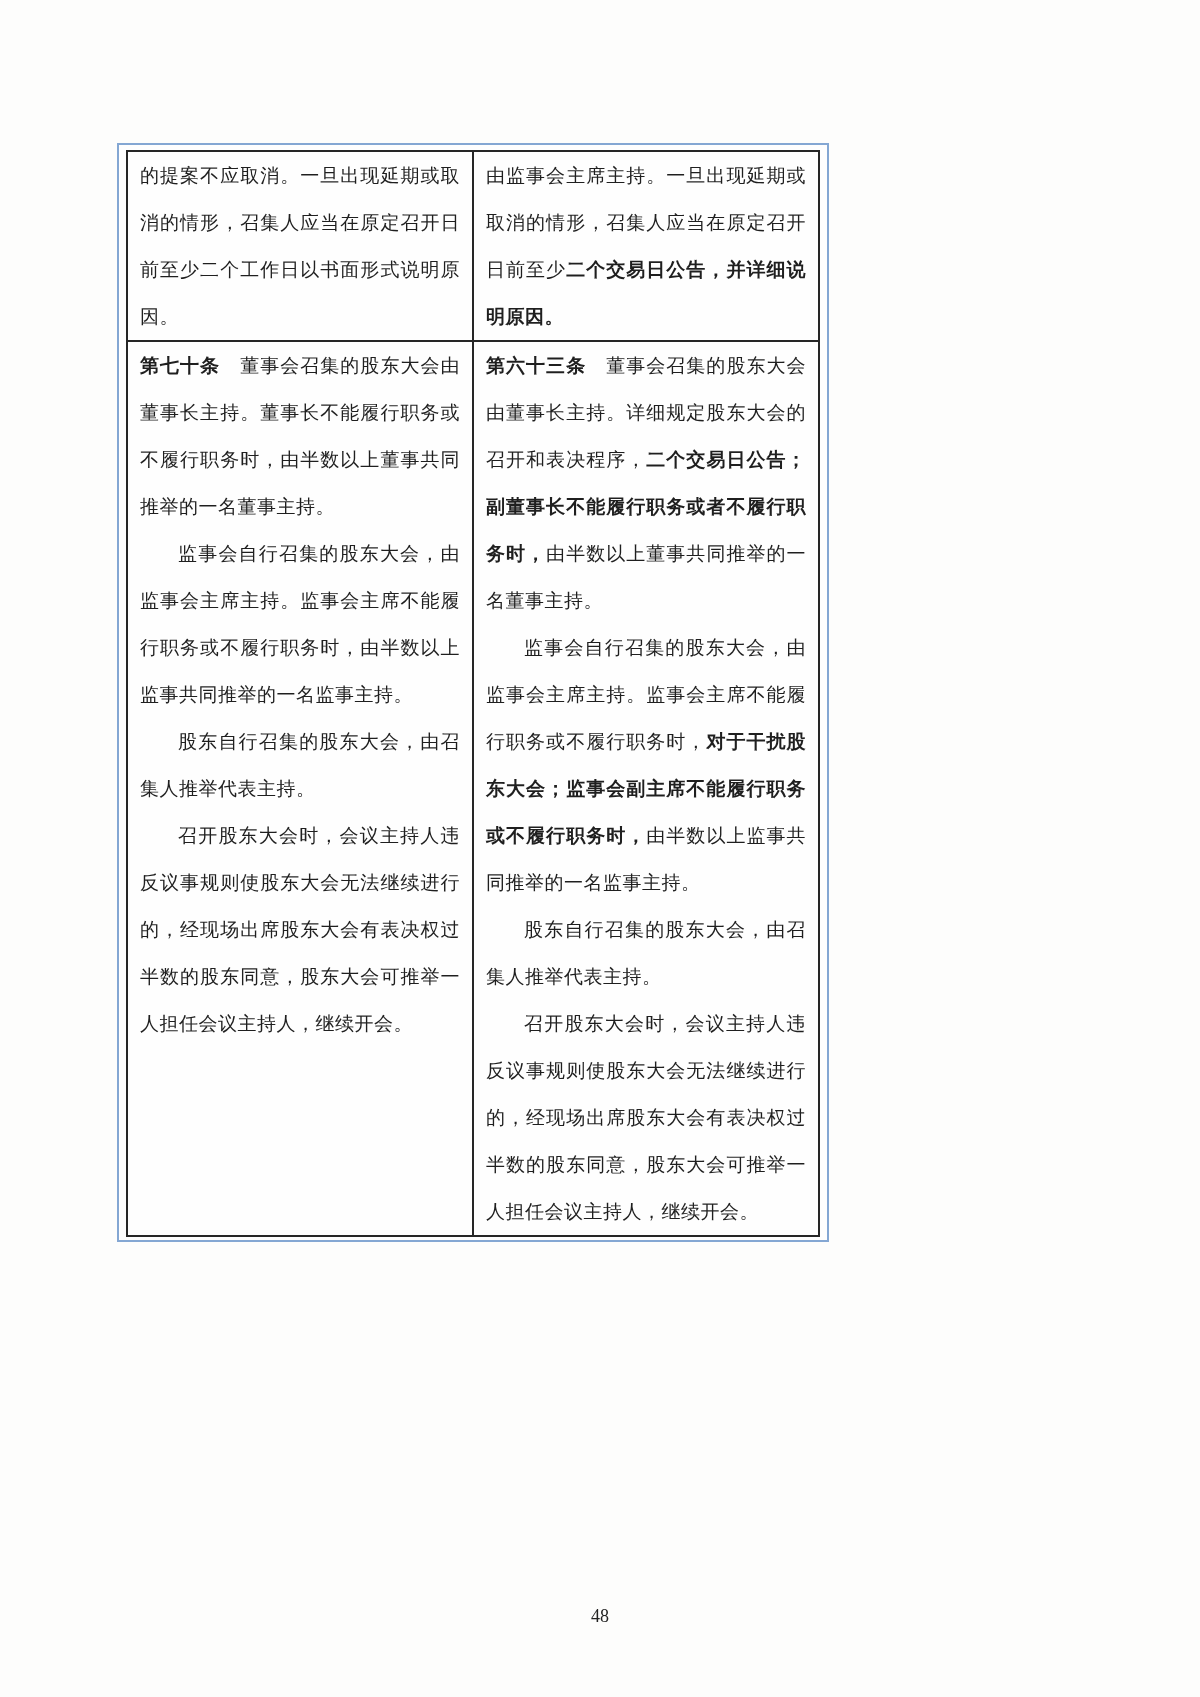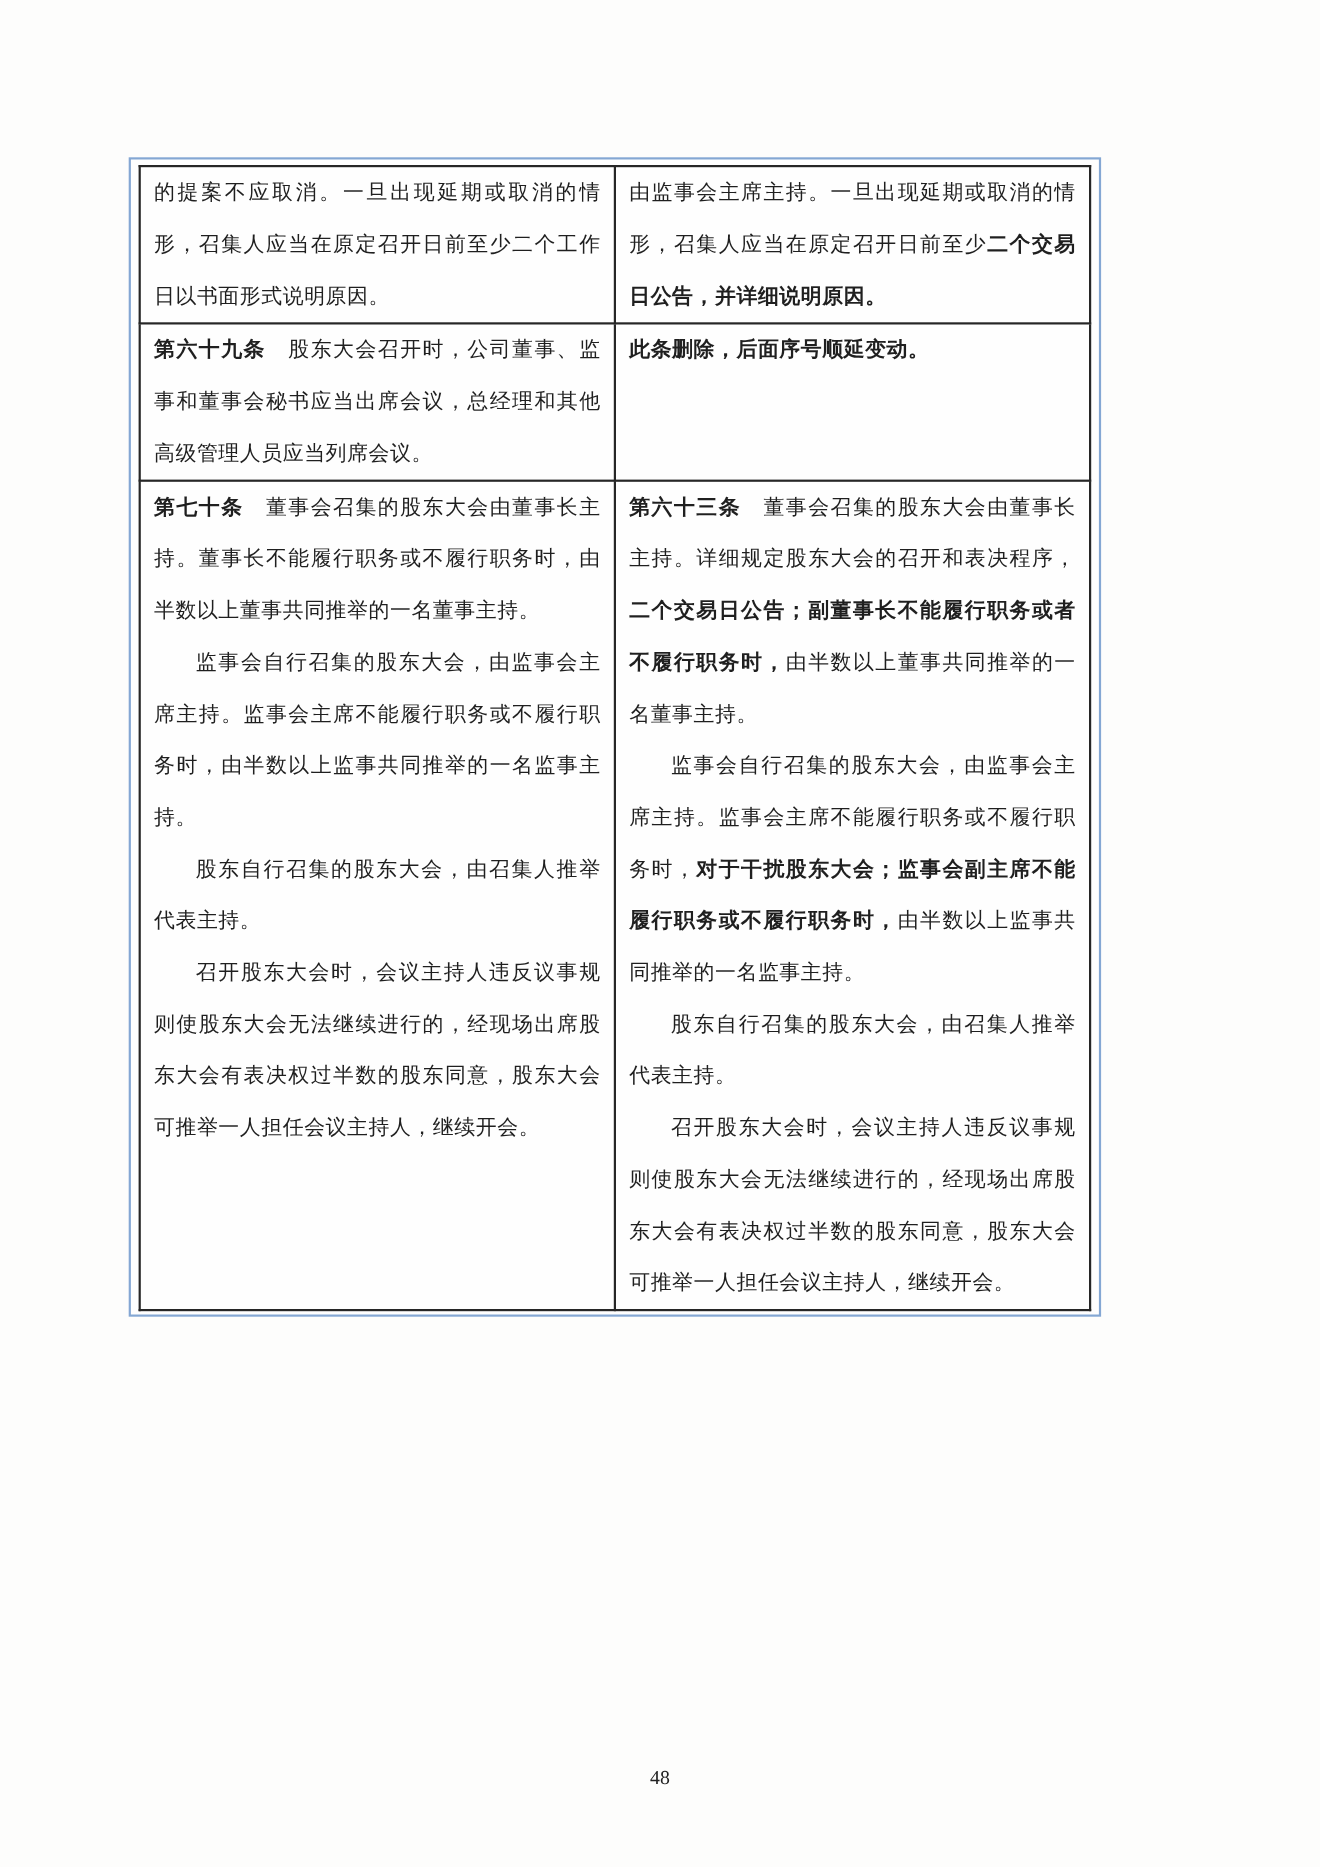--- a/index.html
+++ b/index.html
@@ -7,21 +7,21 @@
     width:1200px;height:1697px;
     background:#fdfdfc;
     font-family:"Liberation Serif","DejaVu Serif",serif;
     color:#1f1f1f;
     position:relative;
     overflow:hidden;
   }
   .table-frame{
     position:absolute;
     left:117px;top:143px;
-    width:884px;
+    width:712px;
     border:2px solid #84a7d3;      
     padding:5px 7px 3px 7px;
     box-sizing:border-box;
     background:#fefefe;
   }
   table.cmp{
     border-collapse:collapse;
     width:100%;
     table-layout:fixed;
   }
@@ -61,28 +61,20 @@
       <tr>
         <td>
           <p class="para"><span>的提案不应取消。一旦出现延期或取消的情形，召集人应当在原定召开日前至少二个工作日以书面形式说明原因。</span></p>
         </td>
         <td>
           <p class="para"><span>由监事会主席主持。一旦出现延期或取消的情形，召集人应当在原定召开日前至少</span><span class="b">二个交易日公告，并详细说明原因。</span></p>
         </td>
       </tr>
 
 
-      <tr>
-        <td>
-          <p class="para"><span class="b">第六十九条</span><span>　股东大会召开时，公司董事、监事和董事会秘书应当出席会议，总经理和其他高级管理人员应当列席会议。</span></p>
-        </td>
-        <td>
-          <p class="para"><span class="b">此条删除，后面序号顺延变动。</span></p>
-        </td>
-      </tr>
 
       <tr>
         <td>
           <p class="para"><span class="b">第七十条</span><span>　董事会召集的股东大会由董事长主持。董事长不能履行职务或不履行职务时，由半数以上董事共同推举的一名董事主持。</span></p>
           <p class="para ind"><span>监事会自行召集的股东大会，由监事会主席主持。监事会主席不能履行职务或不履行职务时，由半数以上监事共同推举的一名监事主持。</span></p>
           <p class="para ind"><span>股东自行召集的股东大会，由召集人推举代表主持。</span></p>
           <p class="para ind"><span>召开股东大会时，会议主持人违反议事规则使股东大会无法继续进行的，经现场出席股东大会有表决权过半数的股东同意，股东大会可推举一人担任会议主持人，继续开会。</span></p>
         </td>
         <td>
           <p class="para"><span class="b">第六十三条</span><span>　董事会召集的股东大会由董事长主持。详细规定股东大会的召开和表决程序，</span><span class="b">二个交易日公告；副董事长不能履行职务或者不履行职务时，</span><span>由半数以上董事共同推举的一名董事主持。</span></p>

